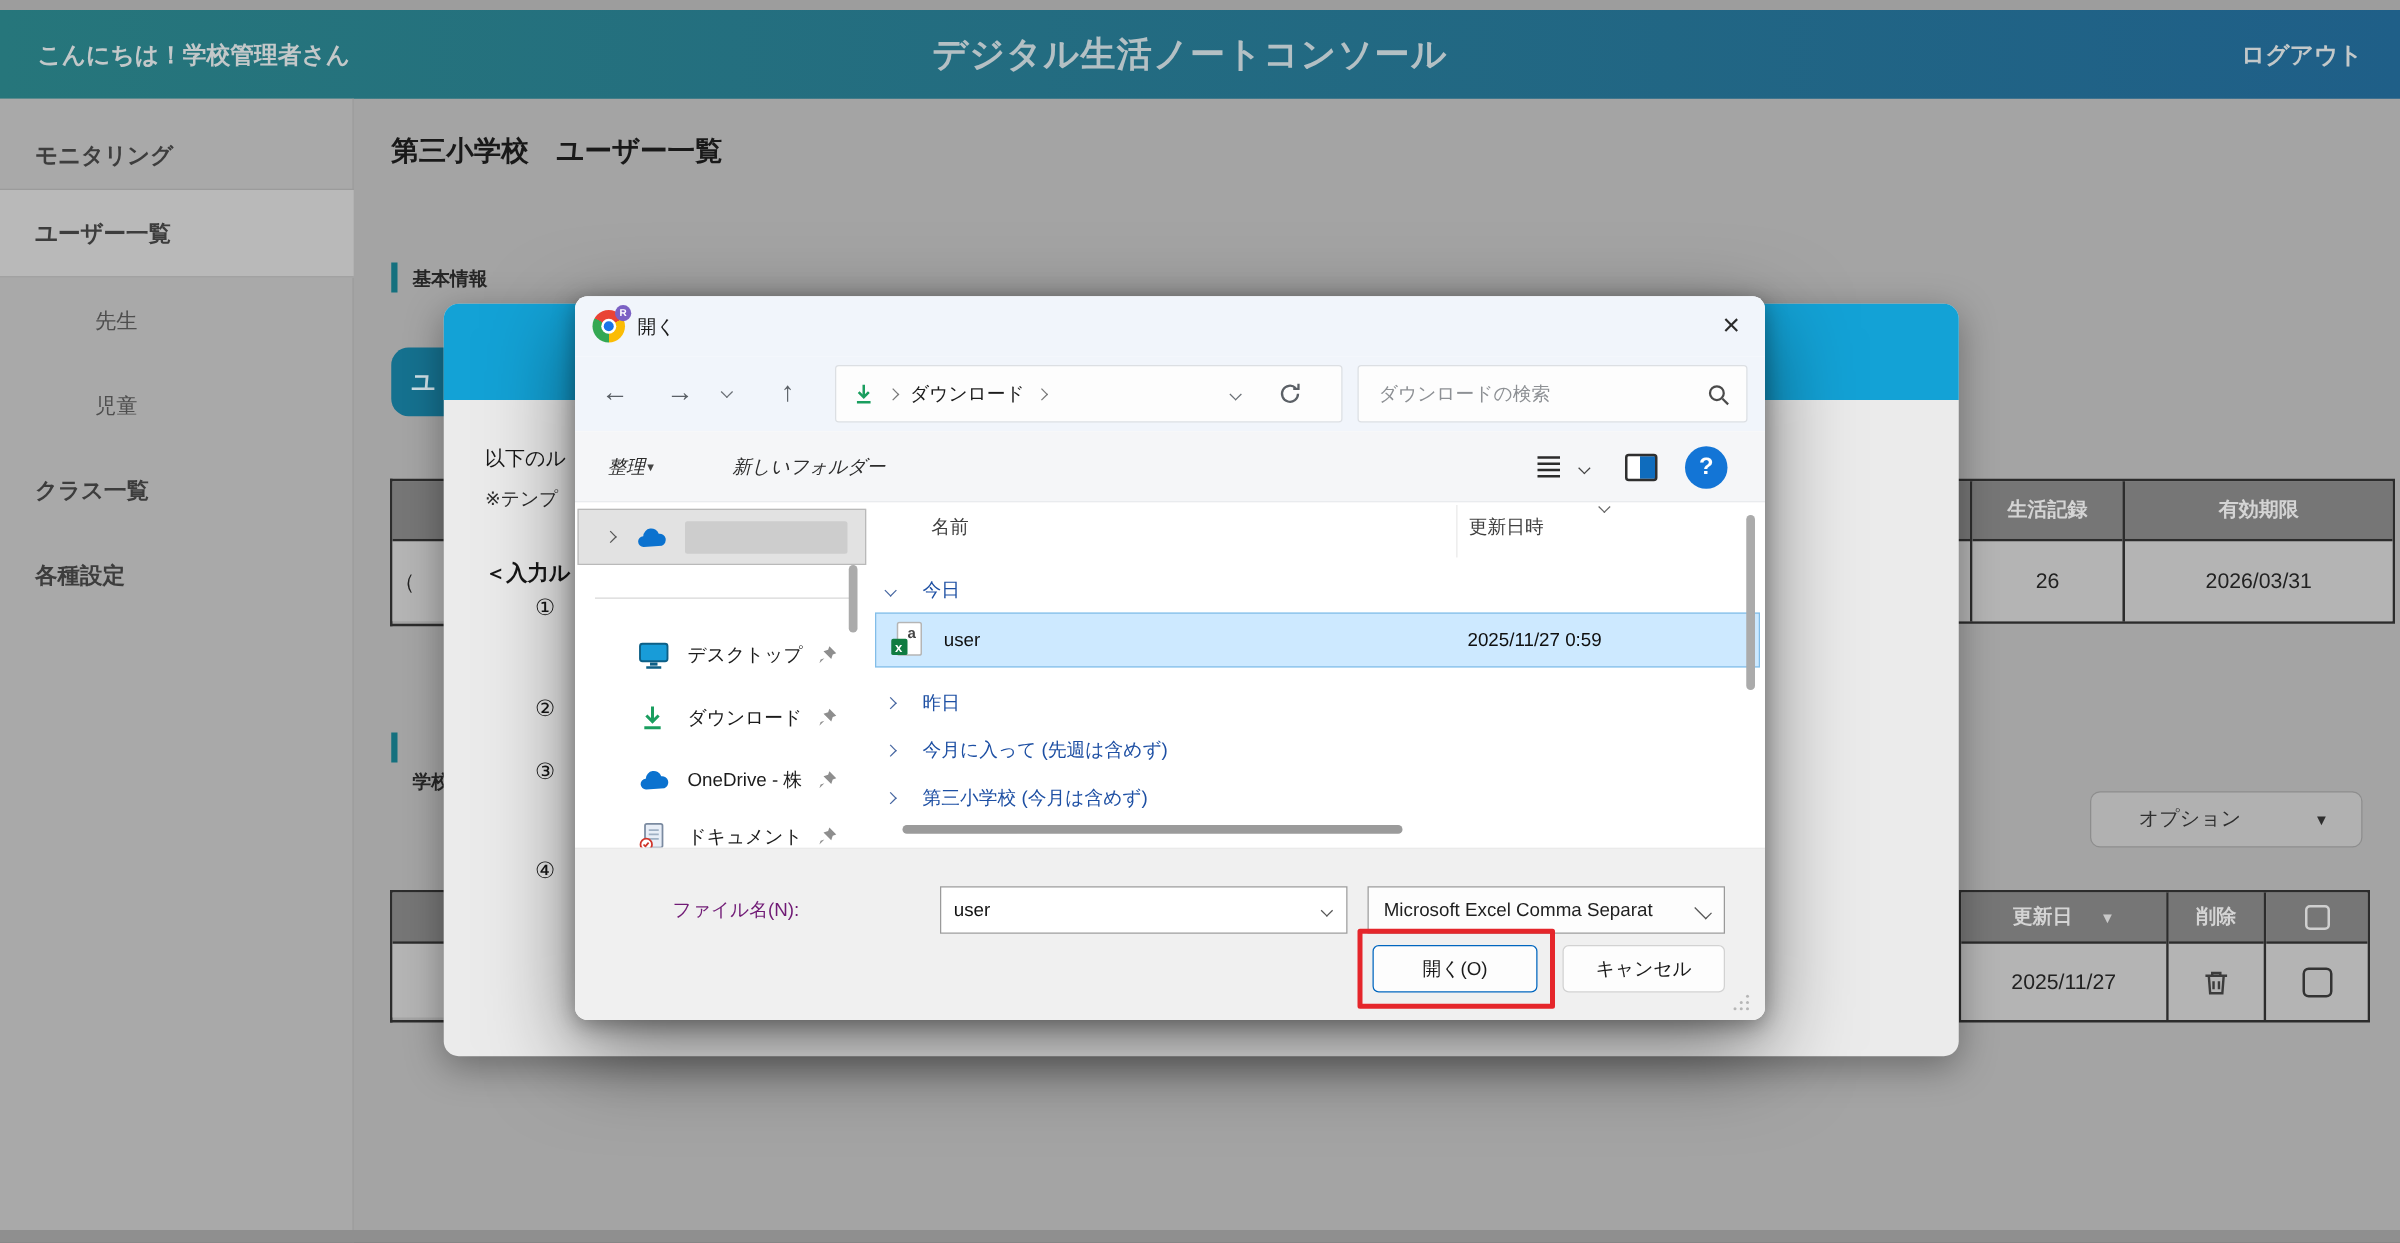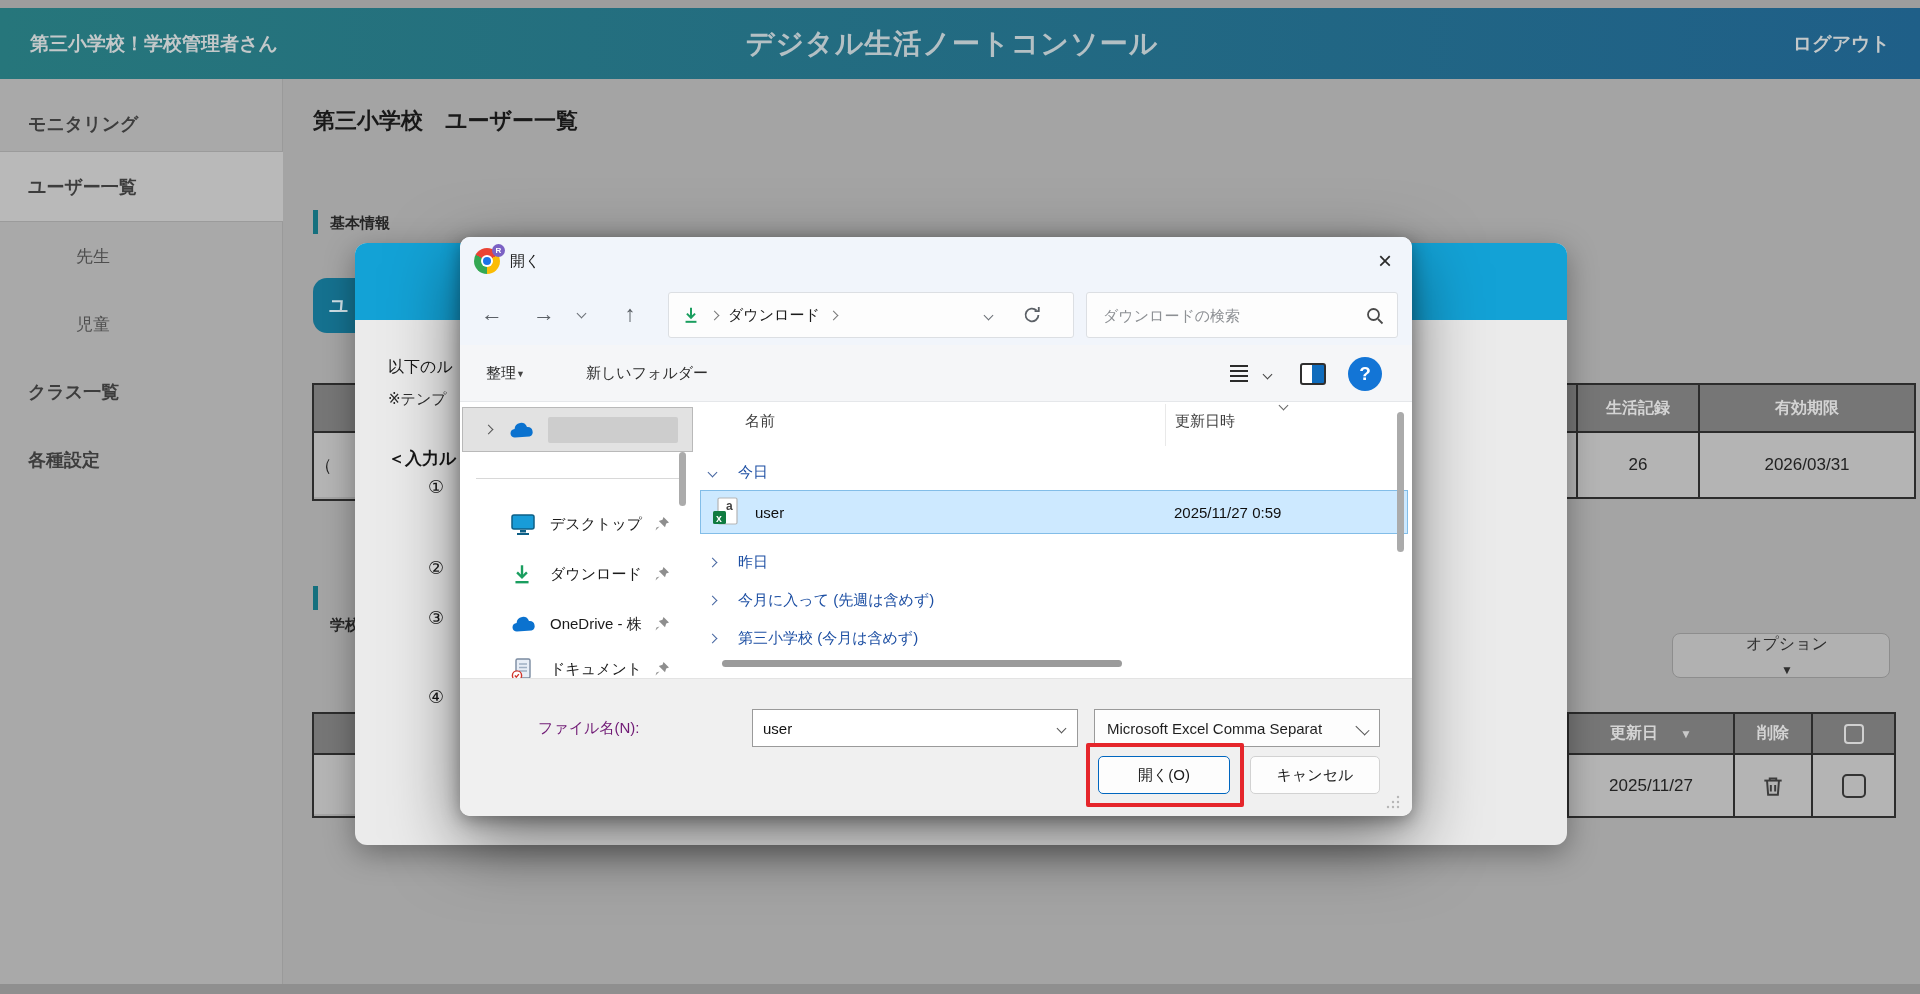--- a/index.html
+++ b/index.html
@@ -23,21 +23,21 @@
   
   .page-heading{left:313px;top:106px;font-size:22px;font-weight:bold;color:#191919;}
   .sec-bar{width:5px;height:24px;background:#15707e;}
   .sec-label{font-size:15px;font-weight:bold;color:#262626;}
 
   .bgtable{border:2px solid #2c2c2c;display:flex;}
   .bgcol{display:flex;flex-direction:column;}
   .bgcol + .bgcol{border-left:2px solid #2c2c2c;}
   .bgth{background:#767676;color:#d4d4d4;font-weight:bold;font-size:16px;display:flex;align-items:center;justify-content:center;}
   .bgtd{background:#b4b4b4;color:#222;font-size:17px;display:flex;align-items:center;justify-content:center;border-top:2px solid #2c2c2c;}
-  .opt-btn{left:1672px;top:633px;width:218px;height:45px;background:#b1b1b1;border:1px solid #8d8d8d;border-radius:8px;display:flex;align-items:center;justify-content:space-between;padding:0 26px 0 38px;font-size:16px;color:#2e2e2e;cursor:pointer;flex-direction:column;}
+  .opt-btn{left:1672px;top:633px;width:218px;height:45px;background:#b1b1b1;border:1px solid #8d8d8d;border-radius:8px;display:flex;align-items:center;justify-content:space-between;padding:0 26px 0 38px;font-size:16px;color:#2e2e2e;cursor:pointer;}
   .caret{font-size:12px;color:#2e2e2e;}
   .cb{border-radius:4px;}
 
   
   .modal-btn{left:313px;top:278px;width:110px;height:55px;background:#15718f;border-radius:14px;color:#cfdfe6;font-weight:bold;font-size:19px;display:flex;align-items:center;padding-left:16px;cursor:pointer;}
   .modal{left:355px;top:243px;width:1212px;height:602px;background:#ebebeb;border-radius:12px;box-shadow:0 8px 30px rgba(0,0,0,0.35);}
   .modal-head{left:0;top:0;width:100%;height:77px;background:#13a2d6;border-radius:12px 12px 0 0;}
   .mtext{color:#161616;}
 
   
@@ -50,21 +50,21 @@
   .chv{display:inline-block;width:9px;height:9px;border-right:2px solid currentColor;border-bottom:2px solid currentColor;}
   .chv.down{transform:rotate(45deg);}
   .chv.right{transform:rotate(-45deg);}
   .chv.sm{width:7px;height:7px;border-width:1.5px;}
   .addrbar{left:208px;top:7px;width:406px;height:46px;background:#fdfdfd;border:1px solid #dcdfe3;border-radius:3px;display:flex;align-items:center;padding-left:12px;gap:10px;}
   .addr-loc{font-size:15px;color:#1b1b1b;cursor:pointer;}
   .searchbox{left:626px;top:7px;width:312px;height:46px;background:#fdfdfd;border:1px solid #dcdfe3;border-radius:3px;}
   .searchbox input{position:absolute;inset:0;border:none;outline:none;background:transparent;padding:0 42px 0 16px;font-size:15px;color:#333;}
   .searchbox input::placeholder{color:#8d9094;}
   .toolbar{left:0;top:108px;width:100%;height:57px;background:#f5f6f8;border-bottom:1px solid #e5e7ea;}
-  .tb-item{position:absolute;top:0;height:57px;display:flex;align-items:center;gap:0;font-size:15px;color:#2d2d2d;cursor:pointer;}
+  .tb-item{position:absolute;top:0;height:57px;display:flex;align-items:center;gap:0;font-size:15px;color:#2d2d2d;cursor:pointer;font-style:italic;}
   .hamb{left:770px;top:20px;width:18px;cursor:pointer;}
   .hamb div{height:2px;background:#2b2b2b;margin-bottom:3px;}
   .panel-ico{left:840px;top:18px;width:26px;height:22px;border:2px solid #2f2f2f;border-radius:3px;background:linear-gradient(to right,#fff 45%,#0f6cbd 45%);cursor:pointer;}
   .help-ico{left:888px;top:12px;width:34px;height:34px;border-radius:50%;background:#1375d6;color:#fff;font-size:19px;font-weight:bold;display:flex;align-items:center;justify-content:center;cursor:pointer;}
   .content{left:0;top:165px;width:100%;height:276px;background:#fff;overflow:hidden;}
   .navpane{left:0;top:0;width:235px;height:276px;}
   .rootrow{left:2px;top:5px;width:231px;height:45px;background:#e2e2e2;border:1px solid #b9b9b9;display:flex;align-items:center;cursor:pointer;}
   .blurbar{width:130px;height:26px;background:#cdcdcd;border-radius:2px;margin-left:12px;}
   .pane-div{left:16px;top:76px;width:208px;height:1px;background:#d8d8d8;}
   .pane-row{position:absolute;left:0;width:218px;height:36px;display:flex;align-items:center;cursor:pointer;}
@@ -97,21 +97,21 @@
   .excel-ico{position:absolute;left:10px;top:6px;width:30px;height:30px;}
 </style>
 </head>
 <body>
 
 <div class="screen">
 
   <div class="abs top-strip"></div>
 
   <div class="abs app-header">
-    <span class="greeting">第三小学校！学校管理者さん</span>
+    <span class="greeting">こんにちは！学校管理者さん</span>
     <span class="app-title">デジタル生活ノートコンソール</span>
     <span class="logout">ログアウト</span>
   </div>
 
   <div class="abs sidebar">
     <div class="side-item" style="top:17px;height:56px;border-bottom:1px solid #9b9b9b;">
         <span>モニタリング</span>
       </div>
     <div class="side-item selected" style="top:73px;height:70px;border-bottom:1px solid #9b9b9b;">
         <span>ユーザー一覧</span>

